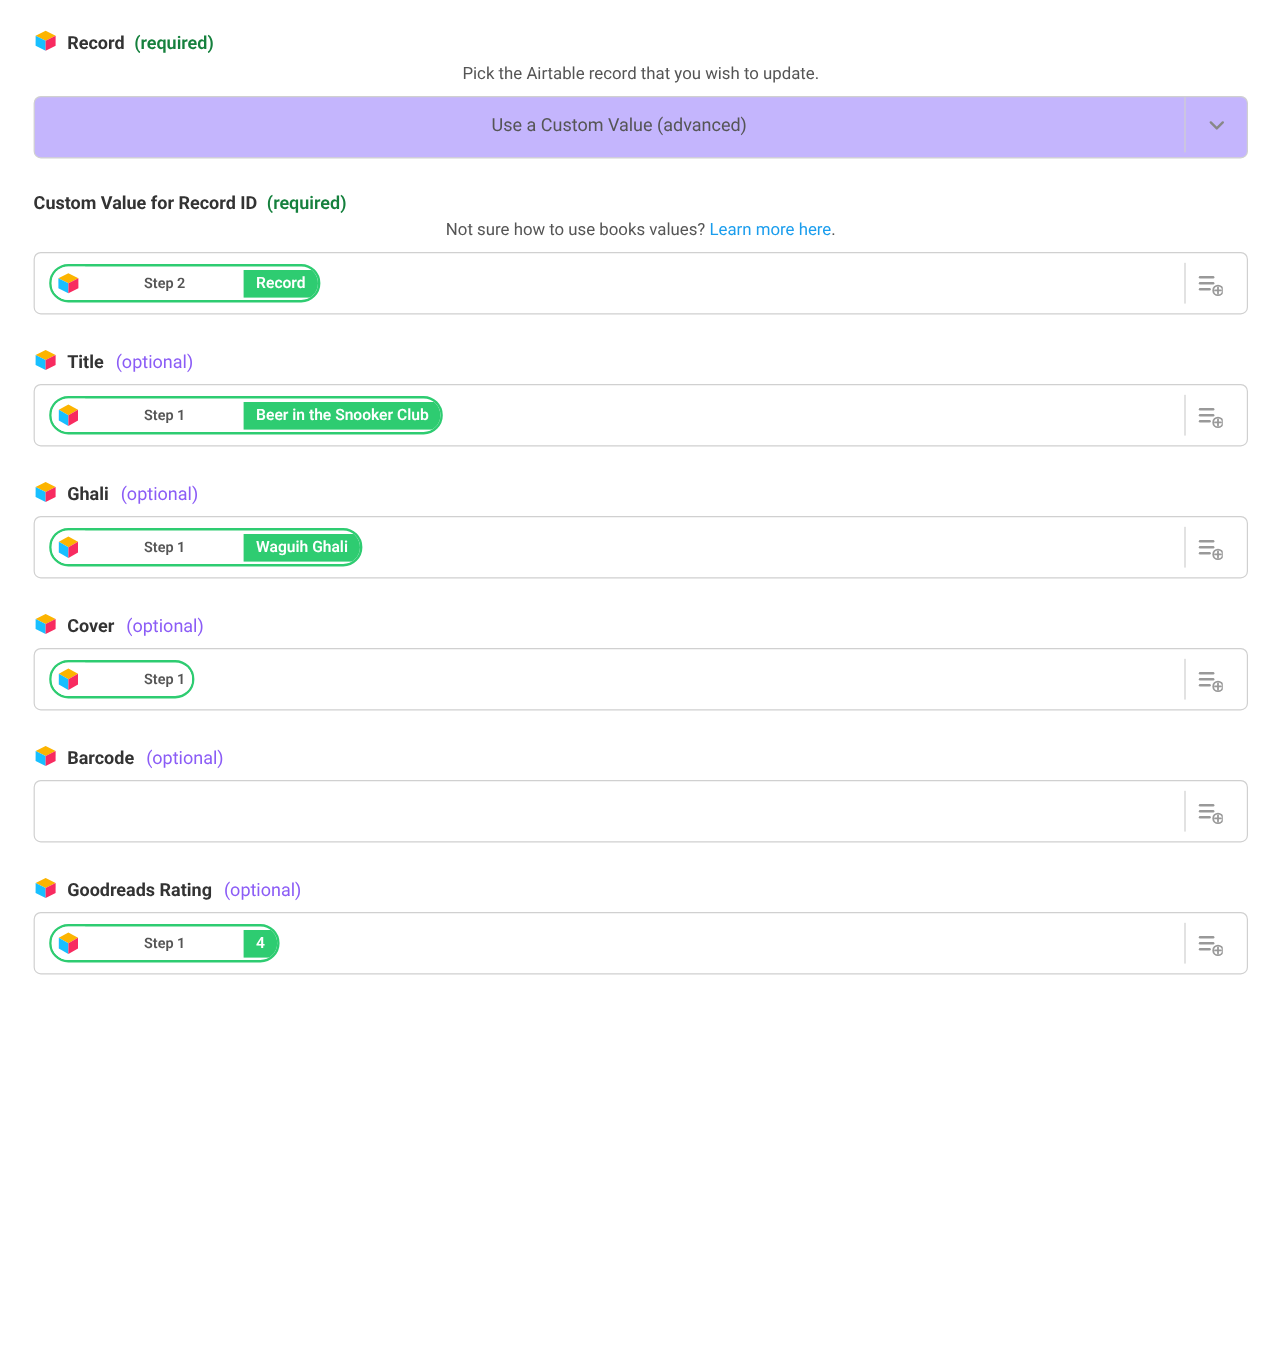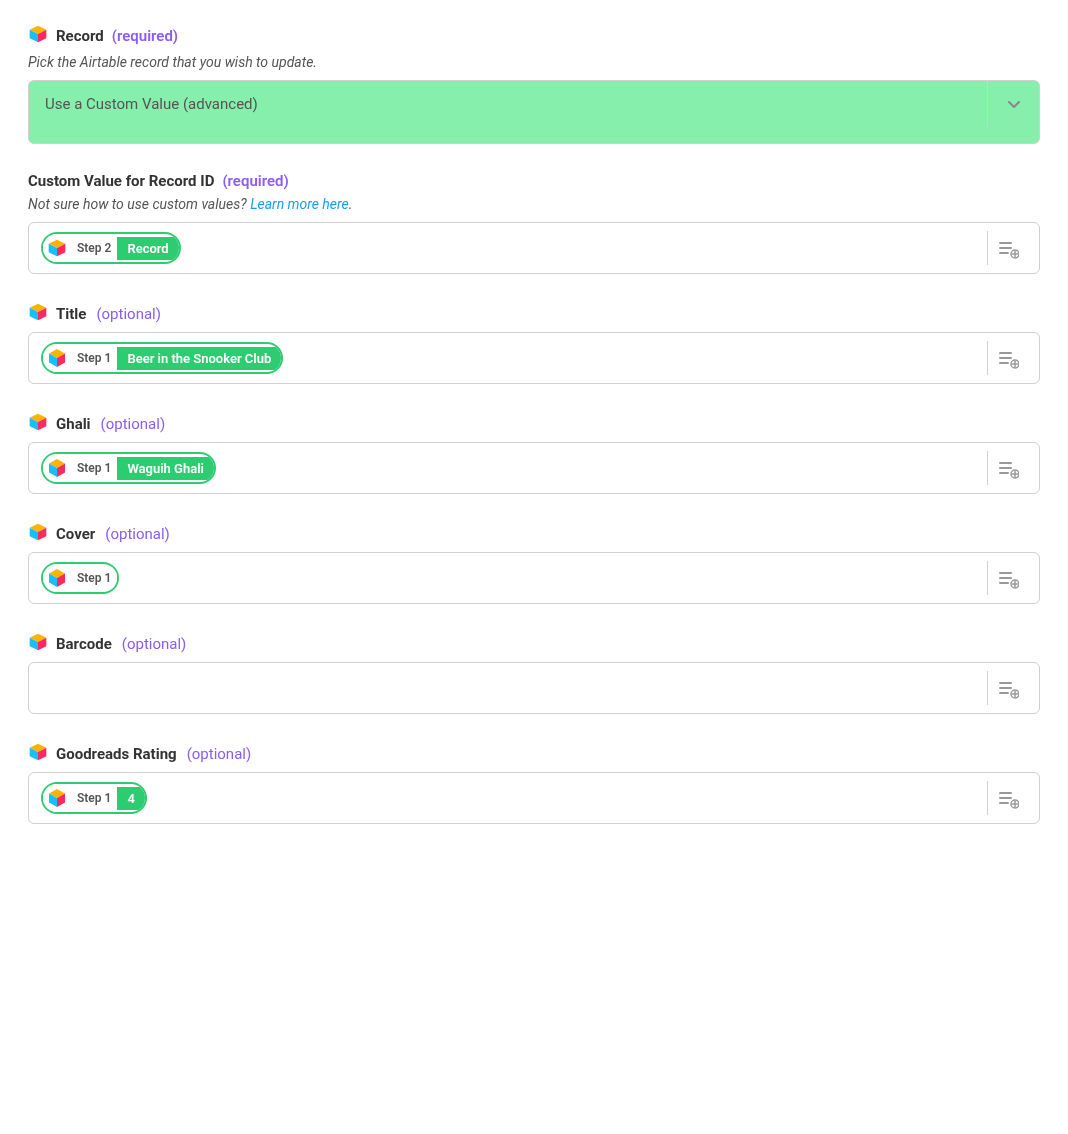--- a/index.html
+++ b/index.html
@@ -6,20 +6,21 @@
     body {
       font-family: -apple-system, BlinkMacSystemFont, "Segoe UI", Roboto, sans-serif;
       background: #fff;
       color: #333;
       padding: 24px 28px;
       max-width: 1068px;
     }
 
     .section {
       margin-bottom: 28px;
+      text-align: center;
     }
 
     .section-header {
       display: flex;
       align-items: center;
       gap: 8px;
       margin-bottom: 6px;
     }
 
     .section-label {
@@ -29,30 +30,29 @@
     }
 
     .section-label-optional {
       font-size: 15px;
       font-weight: 400;
       color: #8b5cf6;
       margin-left: 2px;
     }
 
     .required-badge {
-      color: #8b5cf6;
+      color: #15803d;
       font-size: 15px;
       font-weight: 600;
     }
 
     .section-desc {
       font-size: 14px;
       color: #555;
       margin-bottom: 10px;
-      font-style: italic;
     }
 
     .section-desc a {
       color: #1a9ded;
       text-decoration: none;
     }
 
     .field-row {
       display: flex;
       align-items: center;
@@ -87,20 +87,21 @@
     
     .step-tag {
       display: inline-flex;
       align-items: center;
       border-radius: 999px;
       overflow: hidden;
       font-size: 13px;
       font-weight: 600;
       border: 2px solid #2ecc71;
       background: #fff;
+      gap: 43px;
     }
 
     .step-tag-icon {
       width: 28px;
       height: 28px;
       display: flex;
       align-items: center;
       justify-content: center;
       background: #fff;
       flex-shrink: 0;
@@ -128,23 +129,23 @@
       width: 20px;
       height: 20px;
     }
 
     
     .dropdown-field {
       display: flex;
       align-items: center;
       border: 1.5px solid #d0d0d0;
       border-radius: 6px;
-      background: #86efac;
+      background: #c4b5fd;
       min-height: 52px;
-      padding: 0 0 16px 16px;
+      padding: 0 0 4px 16px;
       position: relative;
       margin-bottom: 0;
     }
 
     .dropdown-value {
       flex: 1;
       font-size: 15px;
       color: #555;
       padding: 14px 0;
     }
@@ -188,21 +189,21 @@
     </div>
   </div>
 </div>
 
 <div class="section">
   <div class="section-header">
     <span class="section-label">Custom Value for Record ID</span>
     <span class="required-badge">(required)</span>
   </div>
   <p class="section-desc">
-    <span>Not sure how to use custom values?</span>
+    <span>Not sure how to use books values?</span>
     <a href="#">Learn more here</a>.
   </p>
 
   <div class="field-row">
     <div class="field-content">
       <div class="step-tag">
         <div class="step-tag-icon">
           <svg class="icon-airtable" viewBox="0 0 24 24" fill="none">
               <polygon points="12,2 22,7 12,12 2,7" fill="#FCB400"></polygon>
               <polygon points="2,7 2,17 12,22 12,12" fill="#18BFFF"></polygon>

